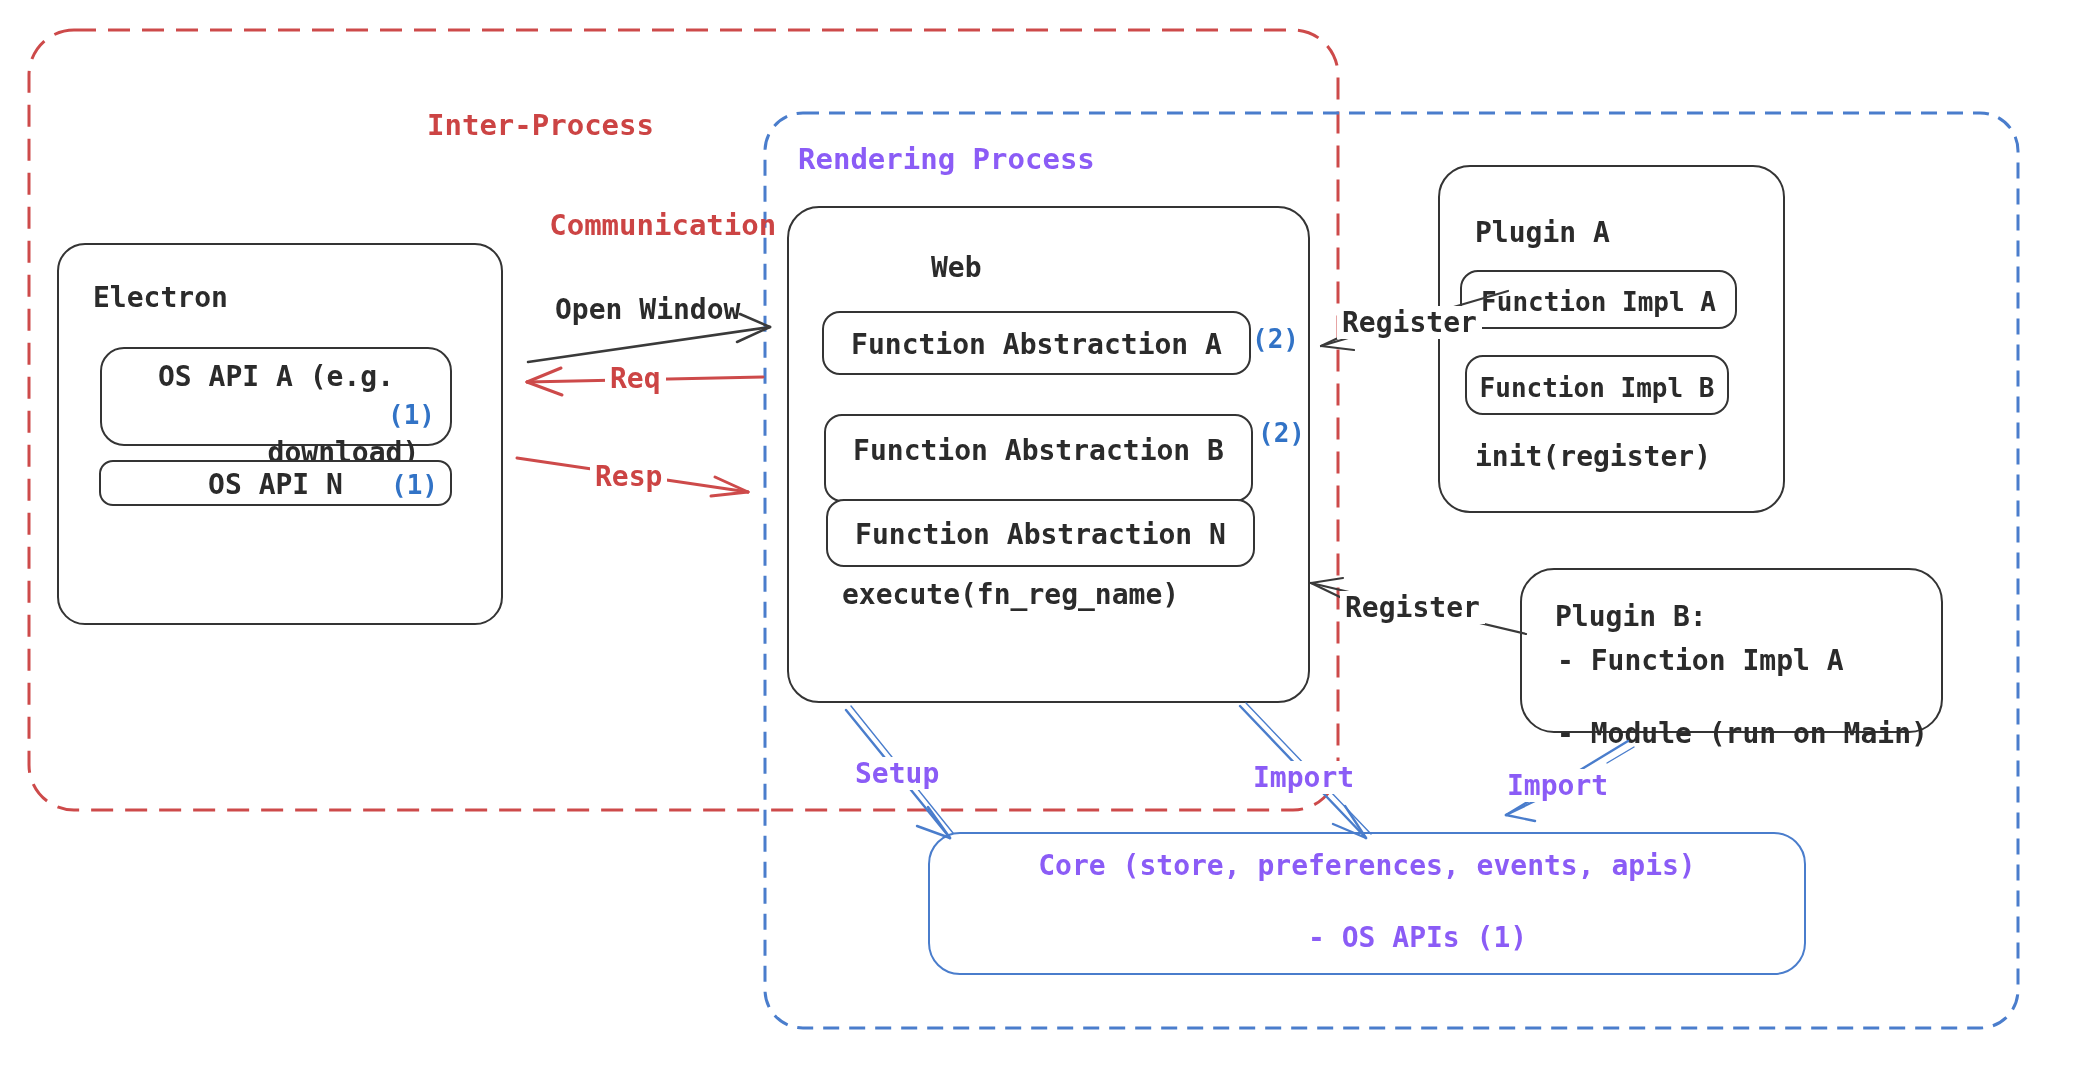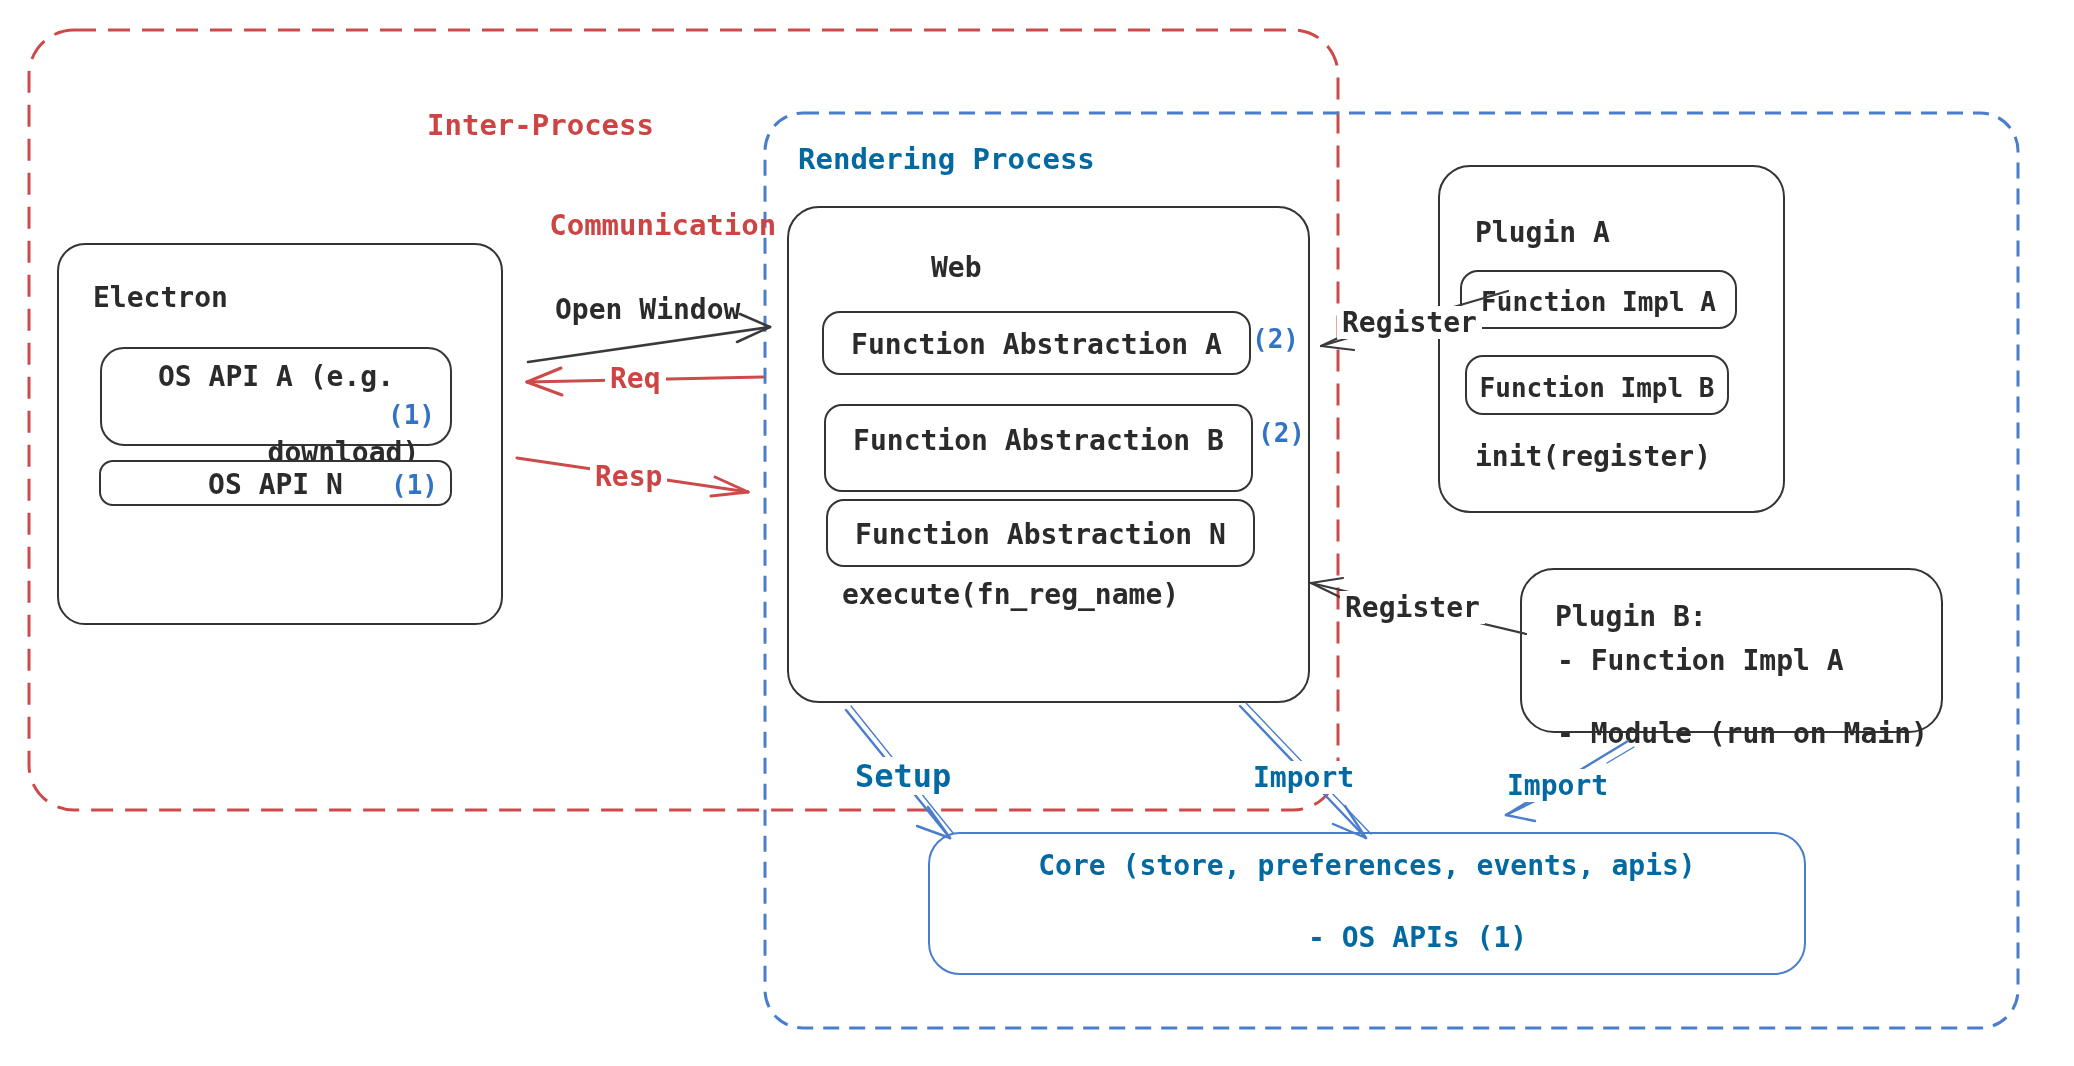--- a/index.html
+++ b/index.html
@@ -6,21 +6,21 @@
   #canvas{position:relative;width:2074px;height:1066px;background:#ffffff;overflow:hidden;
           font-family:"DejaVu Sans Mono", monospace;color:#2b2b2b;}
   svg.layer{position:absolute;left:0;top:0;width:2074px;height:1066px;pointer-events:none;}
   #borders{z-index:0;}
   #arrows{z-index:2;}
   .box{position:absolute;border:2.5px solid #343434;border-radius:28px;background:#ffffff;z-index:1;box-sizing:border-box;}
   .box.inner{border-width:2px;border-radius:18px;}
   .box.blue{border-color:#4a7dcc;border-width:2px;padding-left:48px;}
   .t{position:absolute;font-weight:600;font-size:28px;line-height:34px;white-space:pre;z-index:3;}
   .ctr{text-align:center;left:0;right:0;}
-  .blue{color:#0369a1;}
+  .blue{color:#8b5cf6;}
   .red{color:#cc4444;}
   .badge{position:absolute;font-weight:600;font-size:26px;color:#3273c6;z-index:3;white-space:pre;}
   .lbl{position:absolute;font-weight:600;z-index:4;white-space:pre;}
   .lbl.mask{background:#ffffff;padding:0 5px;}
   .title-lbl{font-size:29px;line-height:50px;}
 </style>
 </head>
 <body>
 
 <div id="canvas">
@@ -46,21 +46,21 @@
       <div class="badge" style="left:290px;top:8px;">(1)</div>
     </div>
   </div>
 
   <div class="box" style="left:787px;top:206px;width:523px;height:497px;border-radius:32px;">
     <div class="t" style="left:142px;top:43px;">Web</div>
     <div class="box inner" style="left:33px;top:103px;width:429px;height:64px;">
       <div class="t ctr" style="top:15px;">Function Abstraction A</div>
     </div>
     <div class="badge" style="left:463px;top:116px;">(2)</div>
-    <div class="box inner" style="left:35px;top:196px;width:429px;height:88px;">
+    <div class="box inner" style="left:35px;top:206px;width:429px;height:88px;">
       <div class="t ctr" style="top:18px;">Function Abstraction B</div>
     </div>
     <div class="badge" style="left:469px;top:210px;">(2)</div>
     <div class="box inner" style="left:37px;top:291px;width:429px;height:68px;">
       <div class="t ctr" style="top:17px;">Function Abstraction N</div>
     </div>
     <div class="t" style="left:53px;top:370px;">execute(fn_reg_name)</div>
   </div>
 
   <div class="box" style="left:1438px;top:165px;width:347px;height:348px;border-radius:32px;">
@@ -130,17 +130,17 @@
       <path d="M1506,815 L1537,800"></path>
         <path d="M1506,815 L1535,821"></path>
     </g>
   </svg>
 
   <div class="lbl" style="left:555px;top:272px;font-size:28px;margin-top:21px;">Open Window</div>
   <div class="lbl mask red" style="left:605px;top:362px;font-size:28px;">Req</div>
   <div class="lbl mask red" style="left:590px;top:460px;font-size:28px;">Resp</div>
   <div class="lbl mask" style="left:1337px;top:306px;font-size:28px;">Register</div>
   <div class="lbl mask" style="left:1340px;top:591px;font-size:28px;">Register</div>
-  <div class="lbl mask blue" style="left:850px;top:757px;font-size:32px;">Setup</div>
+  <div class="lbl mask blue" style="left:850px;top:757px;font-size:28px;">Setup</div>
   <div class="lbl mask blue" style="left:1248px;top:761px;font-size:28px;">Import</div>
   <div class="lbl mask blue" style="left:1502px;top:769px;font-size:28px;">Import</div>
 
 </div>
 
 </body></html>

